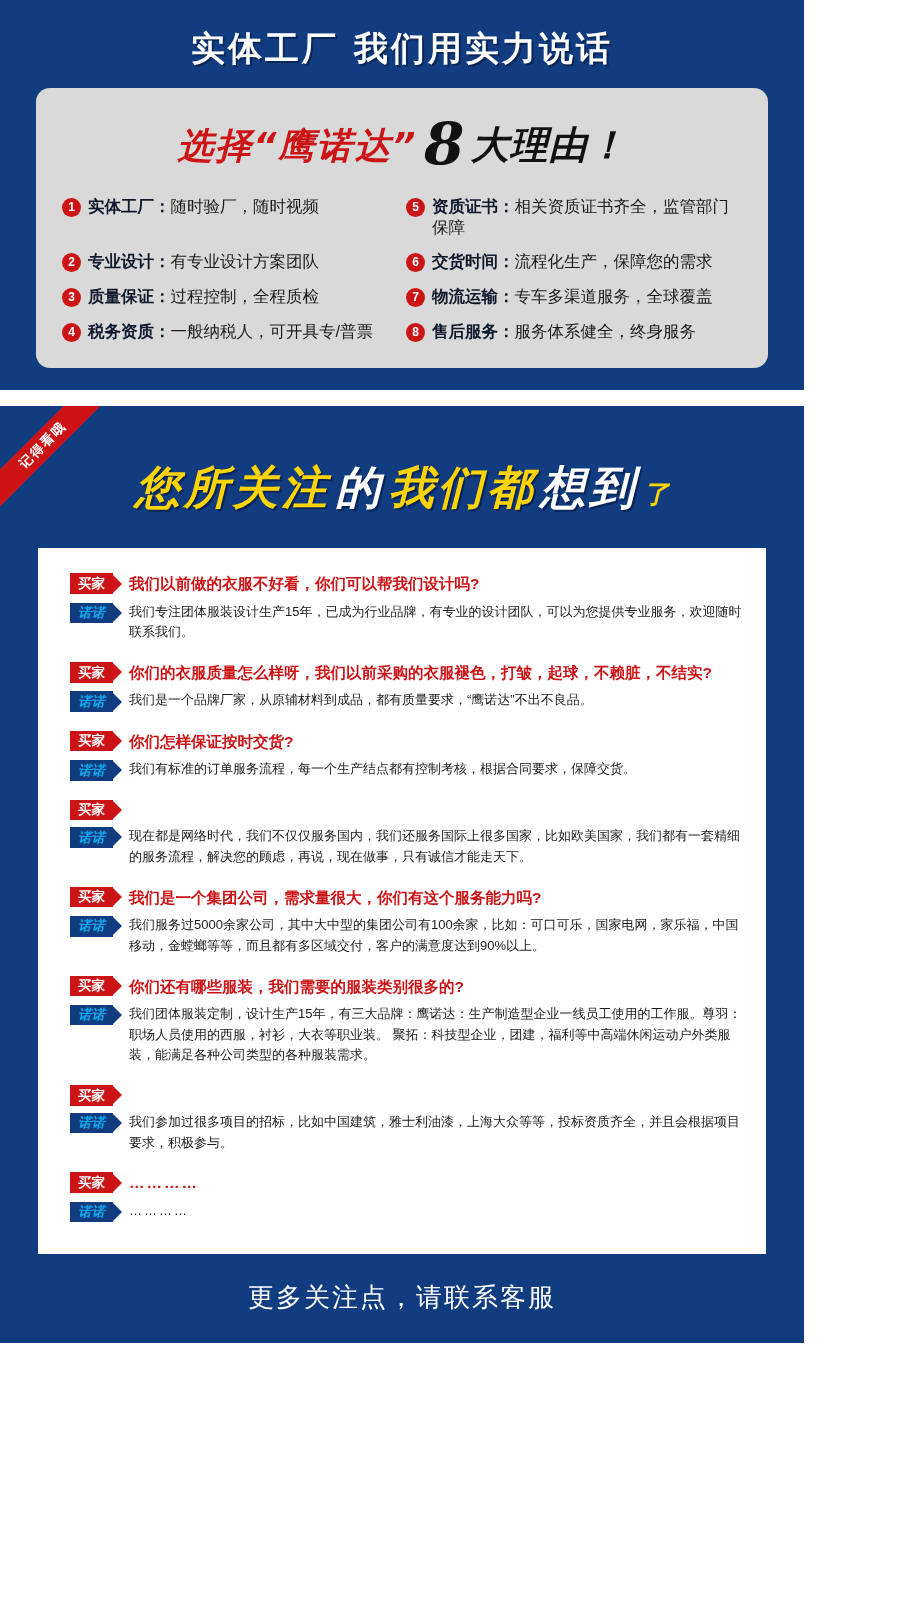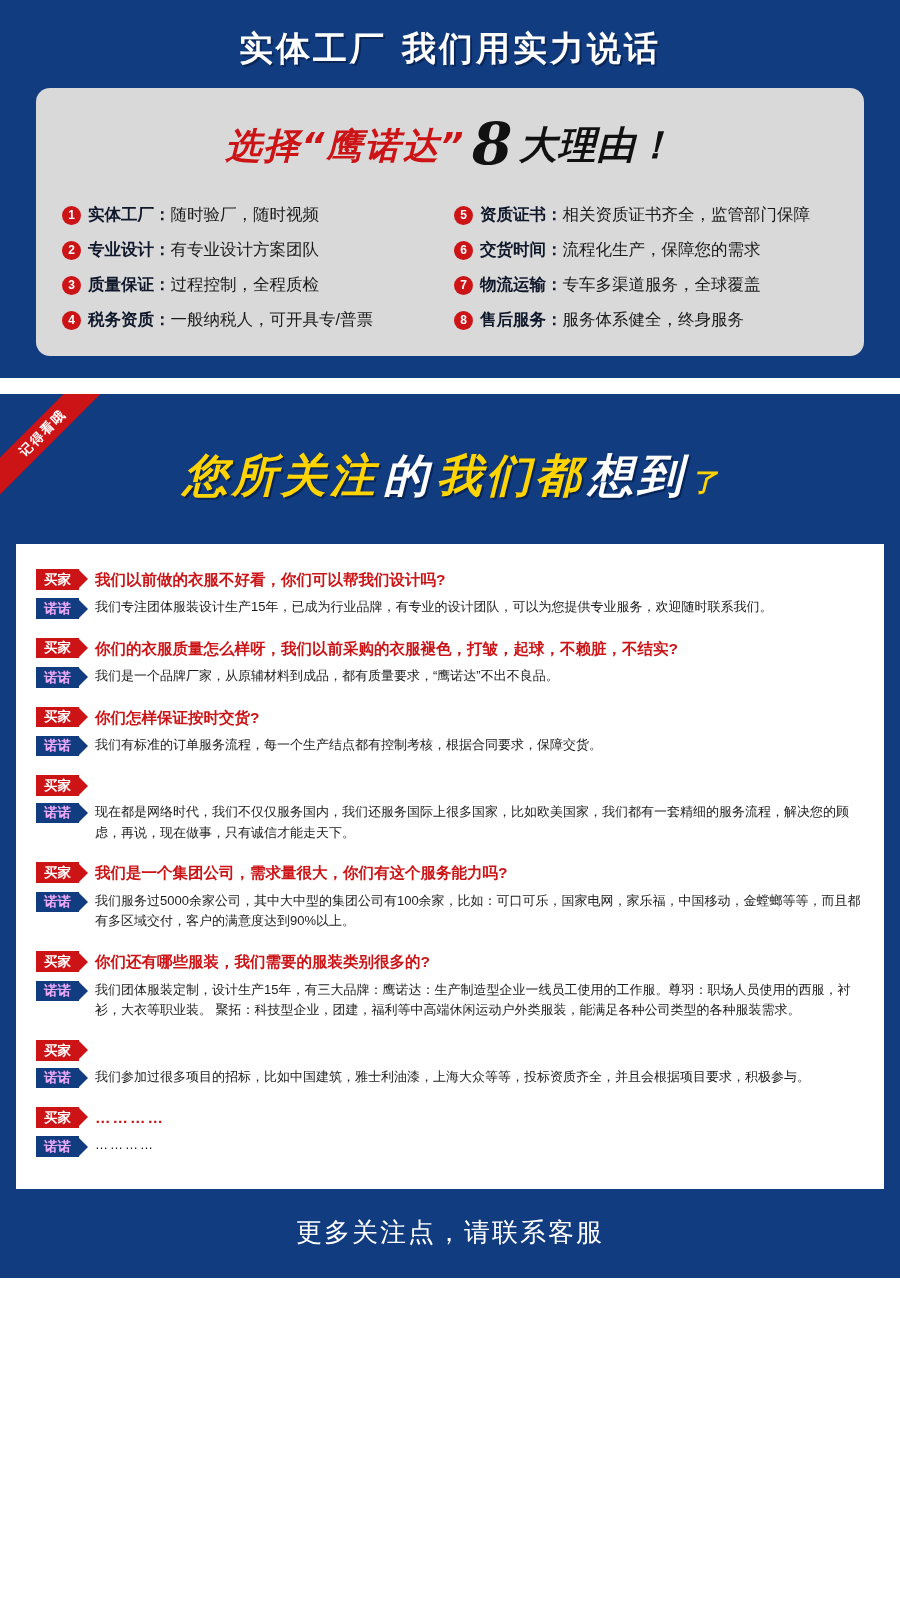--- a/index.html
+++ b/index.html
@@ -2,21 +2,21 @@
 <html><head>
 <meta charset="utf-8">
 <style>
   * { box-sizing: border-box; margin: 0; padding: 0; }
   html, body {
     width: 900px;
     font-family: "Liberation Sans", "DejaVu Sans", sans-serif;
     background: #ffffff;
   }
   .page {
-    width: 900px;
+    width: 804px;
     min-height: 1610px;
     position: relative;
     background: #ffffff;
   }
 
   
   .sec1 {
     background: #123c80;
     padding: 14px 14px 22px 14px;
   }
@@ -32,21 +32,21 @@
   }
   .reasons-card {
     background: #d9d9d9;
     border-radius: 14px;
     margin: 0 22px;
     padding: 22px 26px 26px 26px;
   }
   .reasons-head {
     text-align: center;
     white-space: nowrap;
-    margin-bottom: 26px;
+    margin-bottom: 18px;
   }
   .rh-red {
     color: #cc1417;
     font-size: 36px;
     font-weight: bold;
     letter-spacing: 2px;
     font-style: italic;
     font-family: "DejaVu Sans", sans-serif;
   }
   .rh-num {
@@ -115,21 +115,21 @@
     font-size: 13px;
     font-weight: bold;
     text-align: center;
     padding: 4px 0;
     transform: rotate(-45deg);
     letter-spacing: 2px;
     z-index: 5;
   }
   .sec2-head {
     text-align: center;
-    padding: 52px 0 38px 0;
+    padding: 52px 0 30px 0;
     white-space: nowrap;
   }
   .h-yellow {
     color: #ffd400;
     font-size: 45px;
     font-weight: bold;
     letter-spacing: 4px;
     font-style: italic;
     text-shadow: 2px 2px 0 #08255a;
     font-family: "DejaVu Sans", sans-serif;
@@ -144,22 +144,22 @@
     font-family: "DejaVu Sans", sans-serif;
   }
   .h-small {
     color: #ffd400;
     font-size: 26px;
     font-weight: bold;
     font-style: italic;
   }
   .qa-card {
     background: #ffffff;
-    margin: 0 16px;
-    padding: 24px 22px 26px 20px;
+    margin: 0 38px;
+    padding: 24px 22px 26px 32px;
   }
   .qa-block { margin-bottom: 18px; }
   .qa-block:last-child { margin-bottom: 4px; }
   .qa-row {
     display: flex;
     align-items: flex-start;
     margin-bottom: 6px;
   }
   .tag {
     flex: 0 0 auto;
@@ -177,21 +177,21 @@
     right: -9px;
     top: 50%;
     transform: translateY(-50%);
     border-top: 9px solid transparent;
     border-bottom: 9px solid transparent;
     border-left: 9px solid currentColor;
   }
   .tag-q { background: #cc1417; color: #cc1417; }
   .tag-q span { color: #ffffff; }
   .tag-a { background: #123c80; color: #123c80; }
-  .tag-a span { color: #f0abfc; }
+  .tag-a span { color: #0ea5e9; font-style: italic; }
   .q-text {
     color: #cc1417;
     font-size: 15.5px;
     line-height: 1.5;
     font-weight: bold;
   }
   .a-text {
     color: #1b1b1b;
     font-size: 13px;
     line-height: 1.6;

